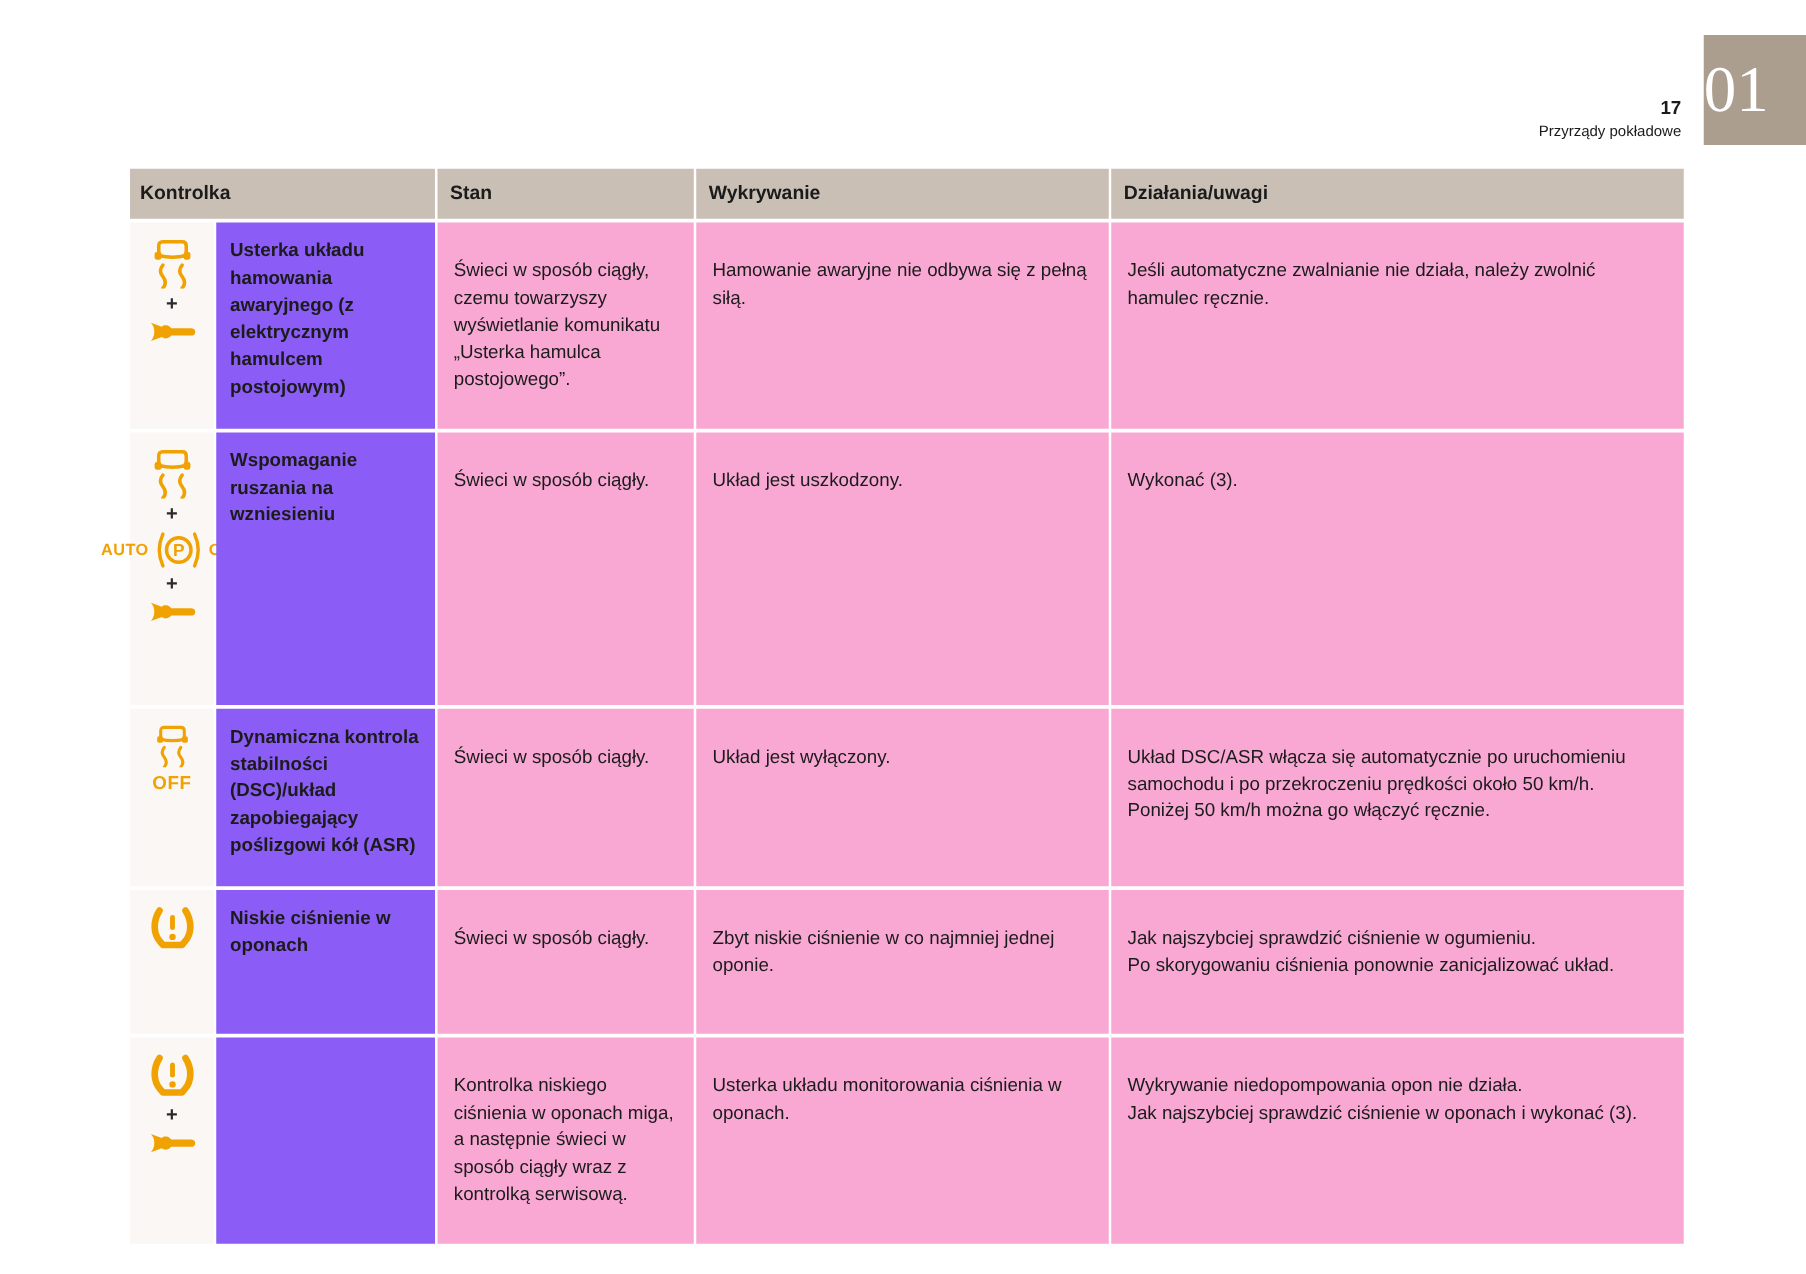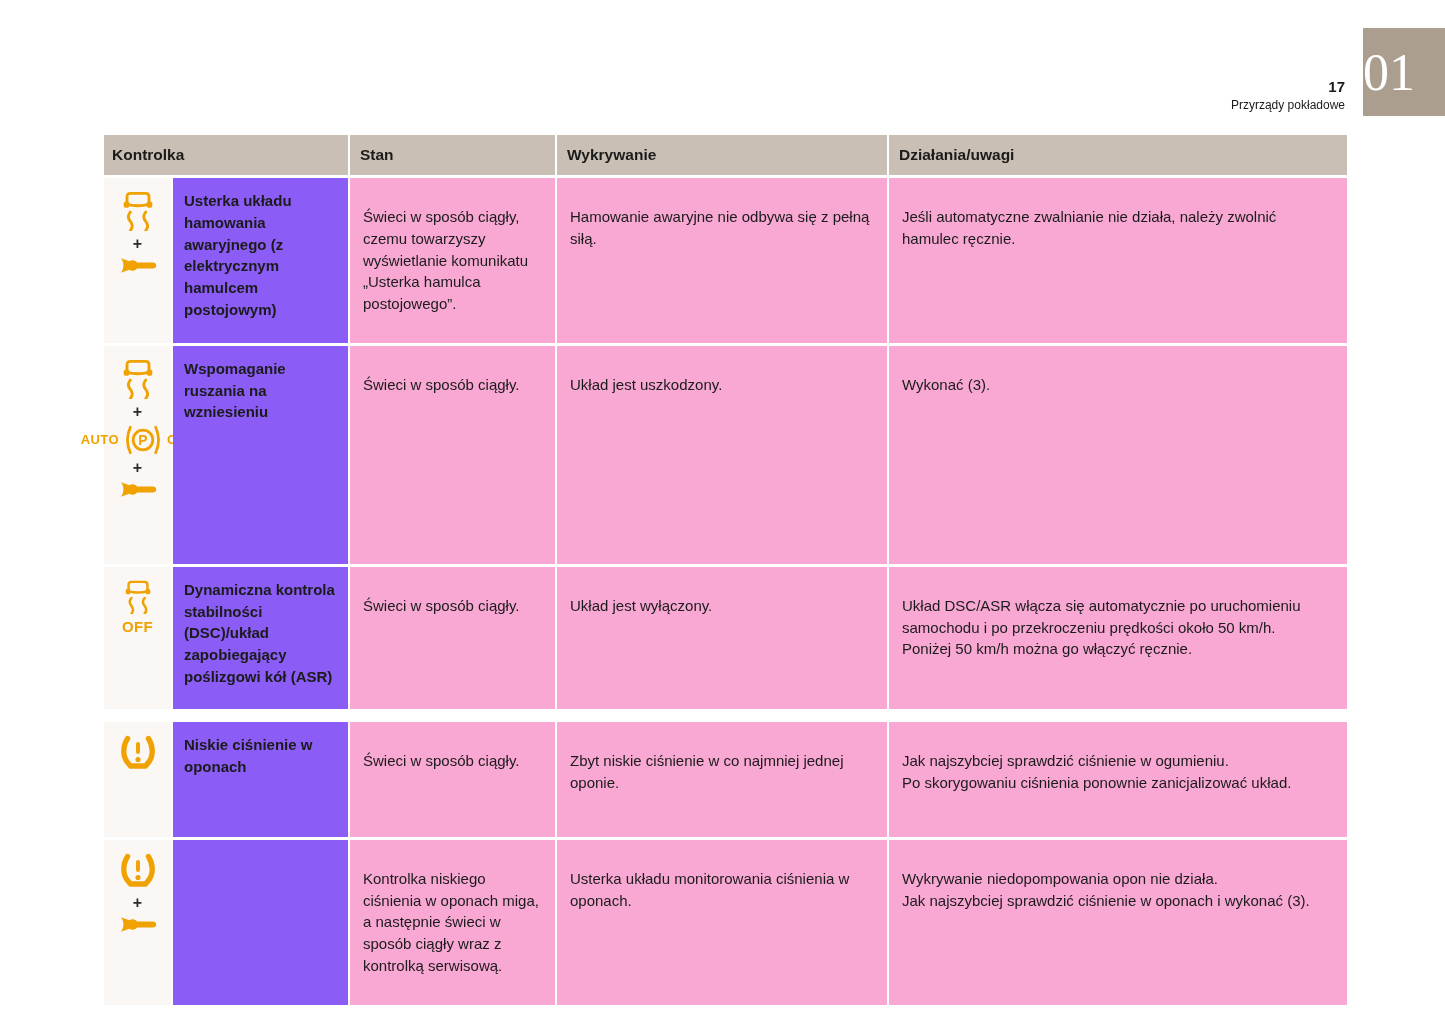--- a/index.html
+++ b/index.html
@@ -39,21 +39,21 @@
     padding: 28px 13px; white-space: pre-line;
   }
   .label-cell { background: #8b5cf6; font-weight: bold; padding: 12px 10px 12px 11px; }
   .icon-cell {
     background: #faf7f4; display: flex; flex-direction: column;
     align-items: center; gap: 5px; padding: 13px 4px;
   }
   .r1 { min-height: 148px; }
   .r2 { min-height: 218px; }
   .r3 { min-height: 142px; }
-  .r4 { min-height: 115px; margin-top: 10px; }
+  .r4 { min-height: 115px; }
   .r5 { min-height: 138px; }
 
   
   .ic { display: block; }
   .plus { font-size: 16px; font-weight: bold; color: #2a2a2a; line-height: 1; }
   .orange-word { color: #f0a202; font-weight: bold; font-size: 13px; letter-spacing: 0.4px; line-height: 1.1; }
   .auto-p-off { display: flex; flex-direction: row; align-items: center; gap: 2px; }
   .hidden-defs { position: absolute; width: 0; height: 0; overflow: hidden; }
 </style>
 </head>

